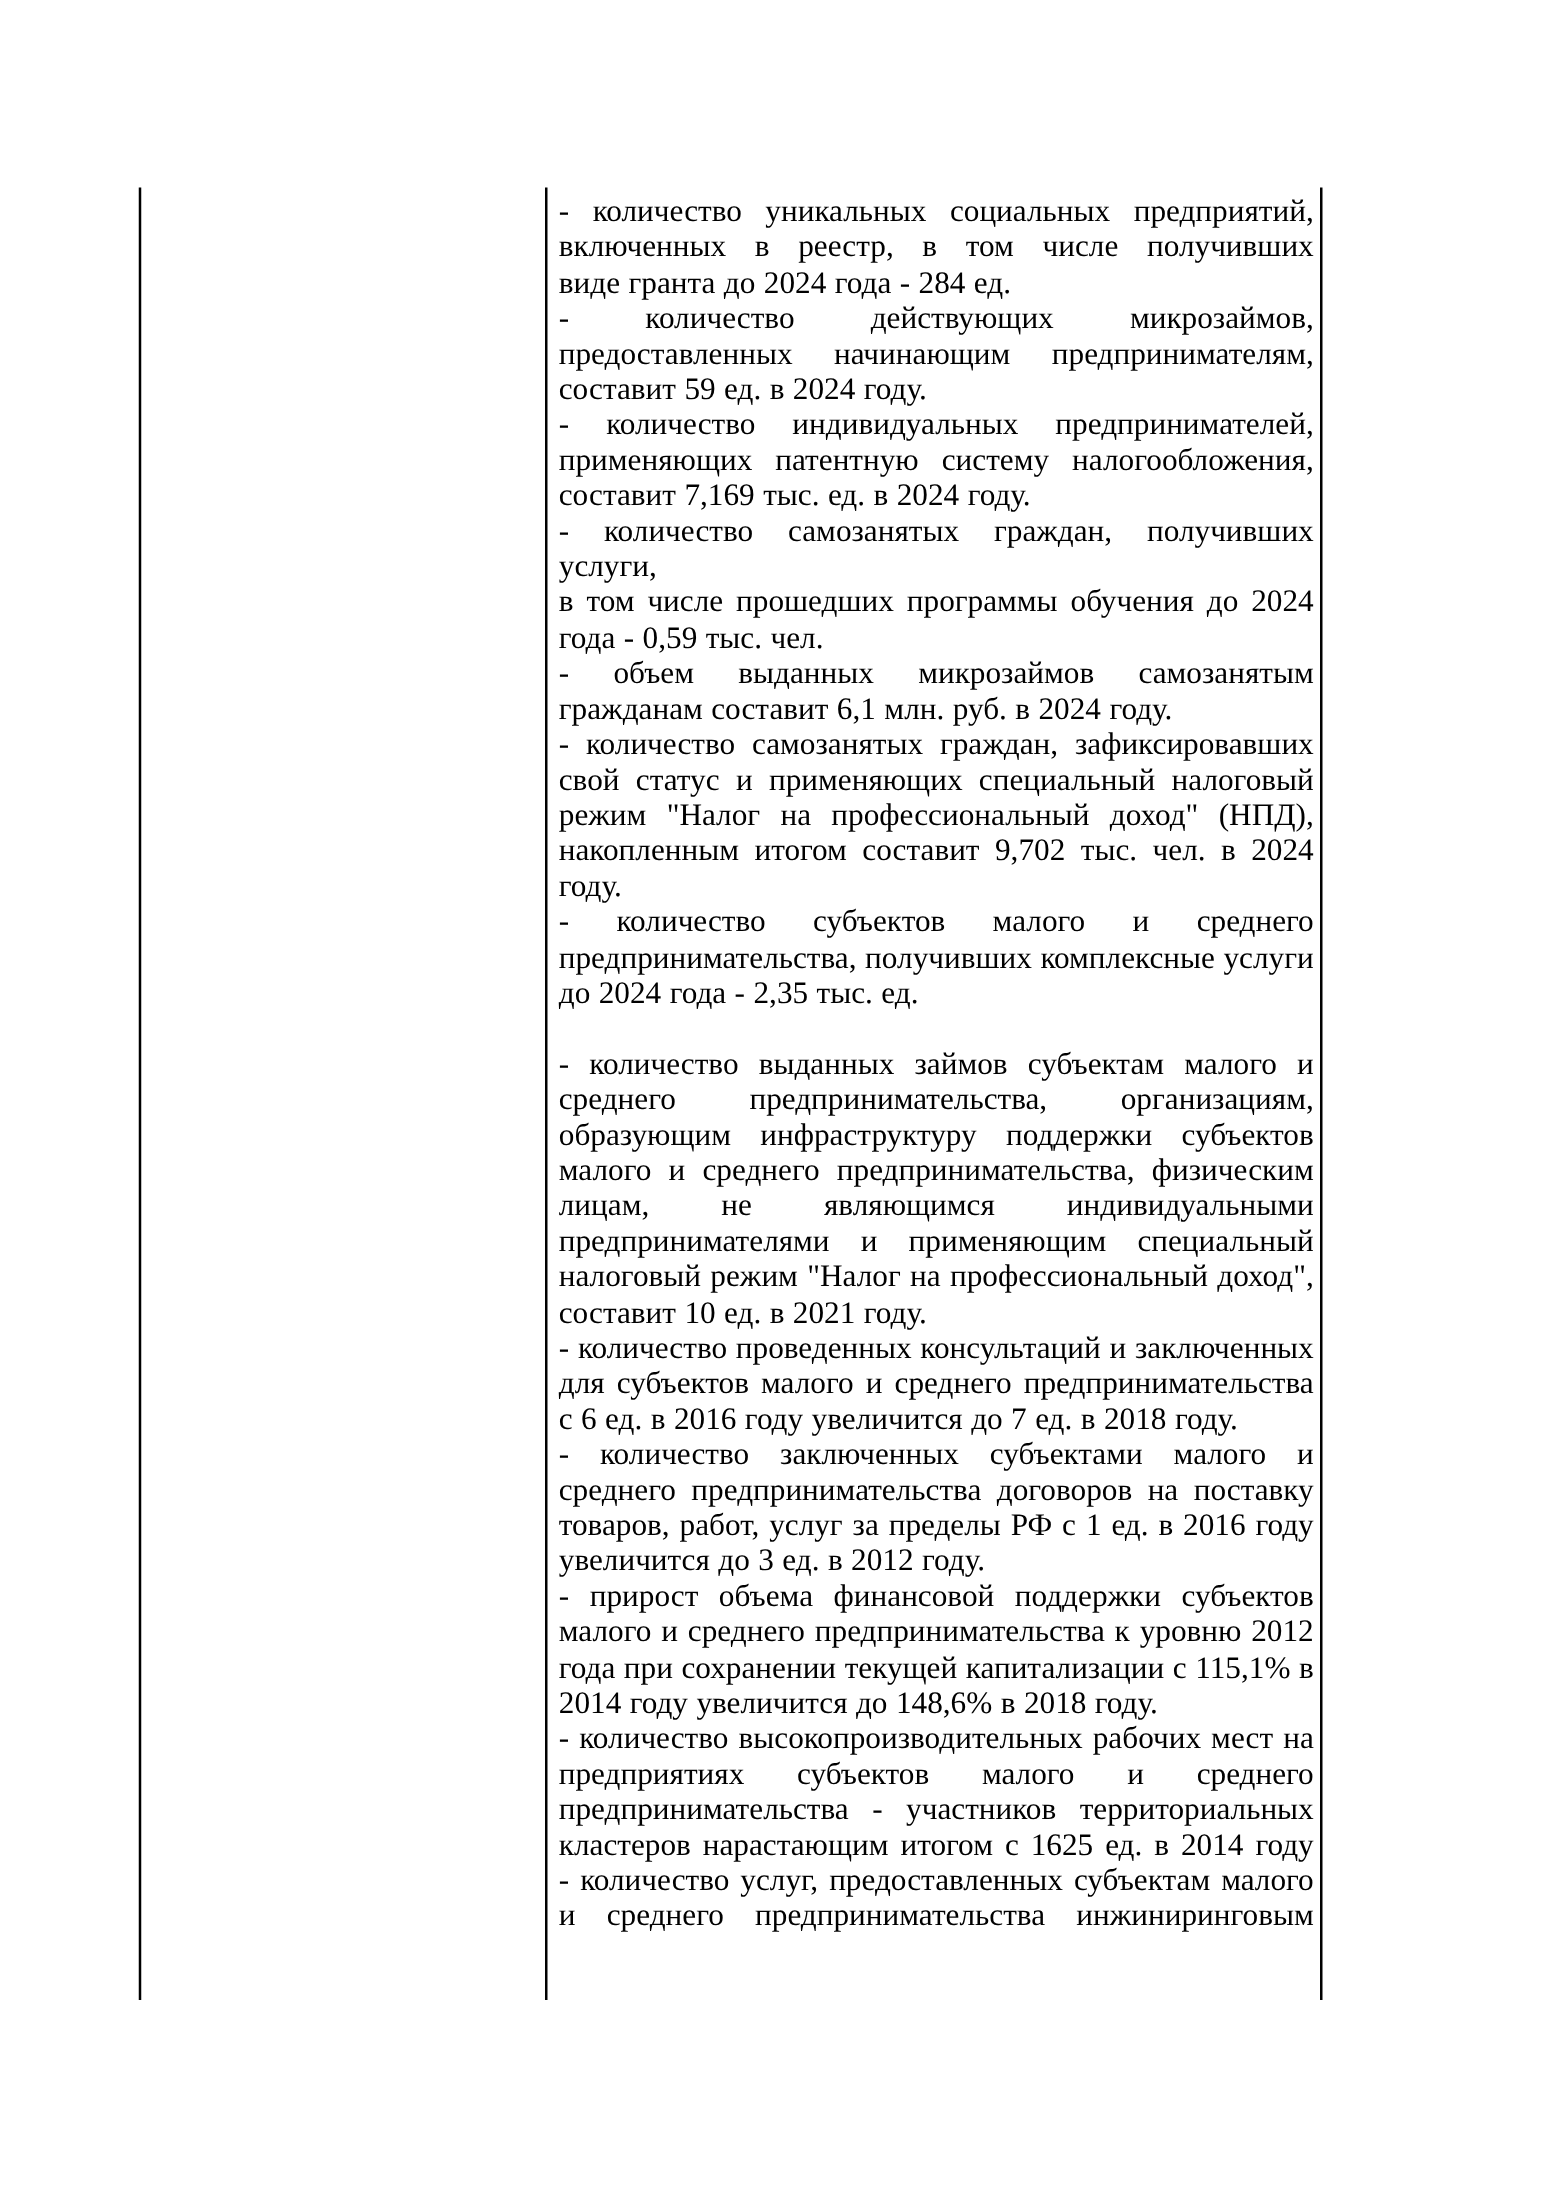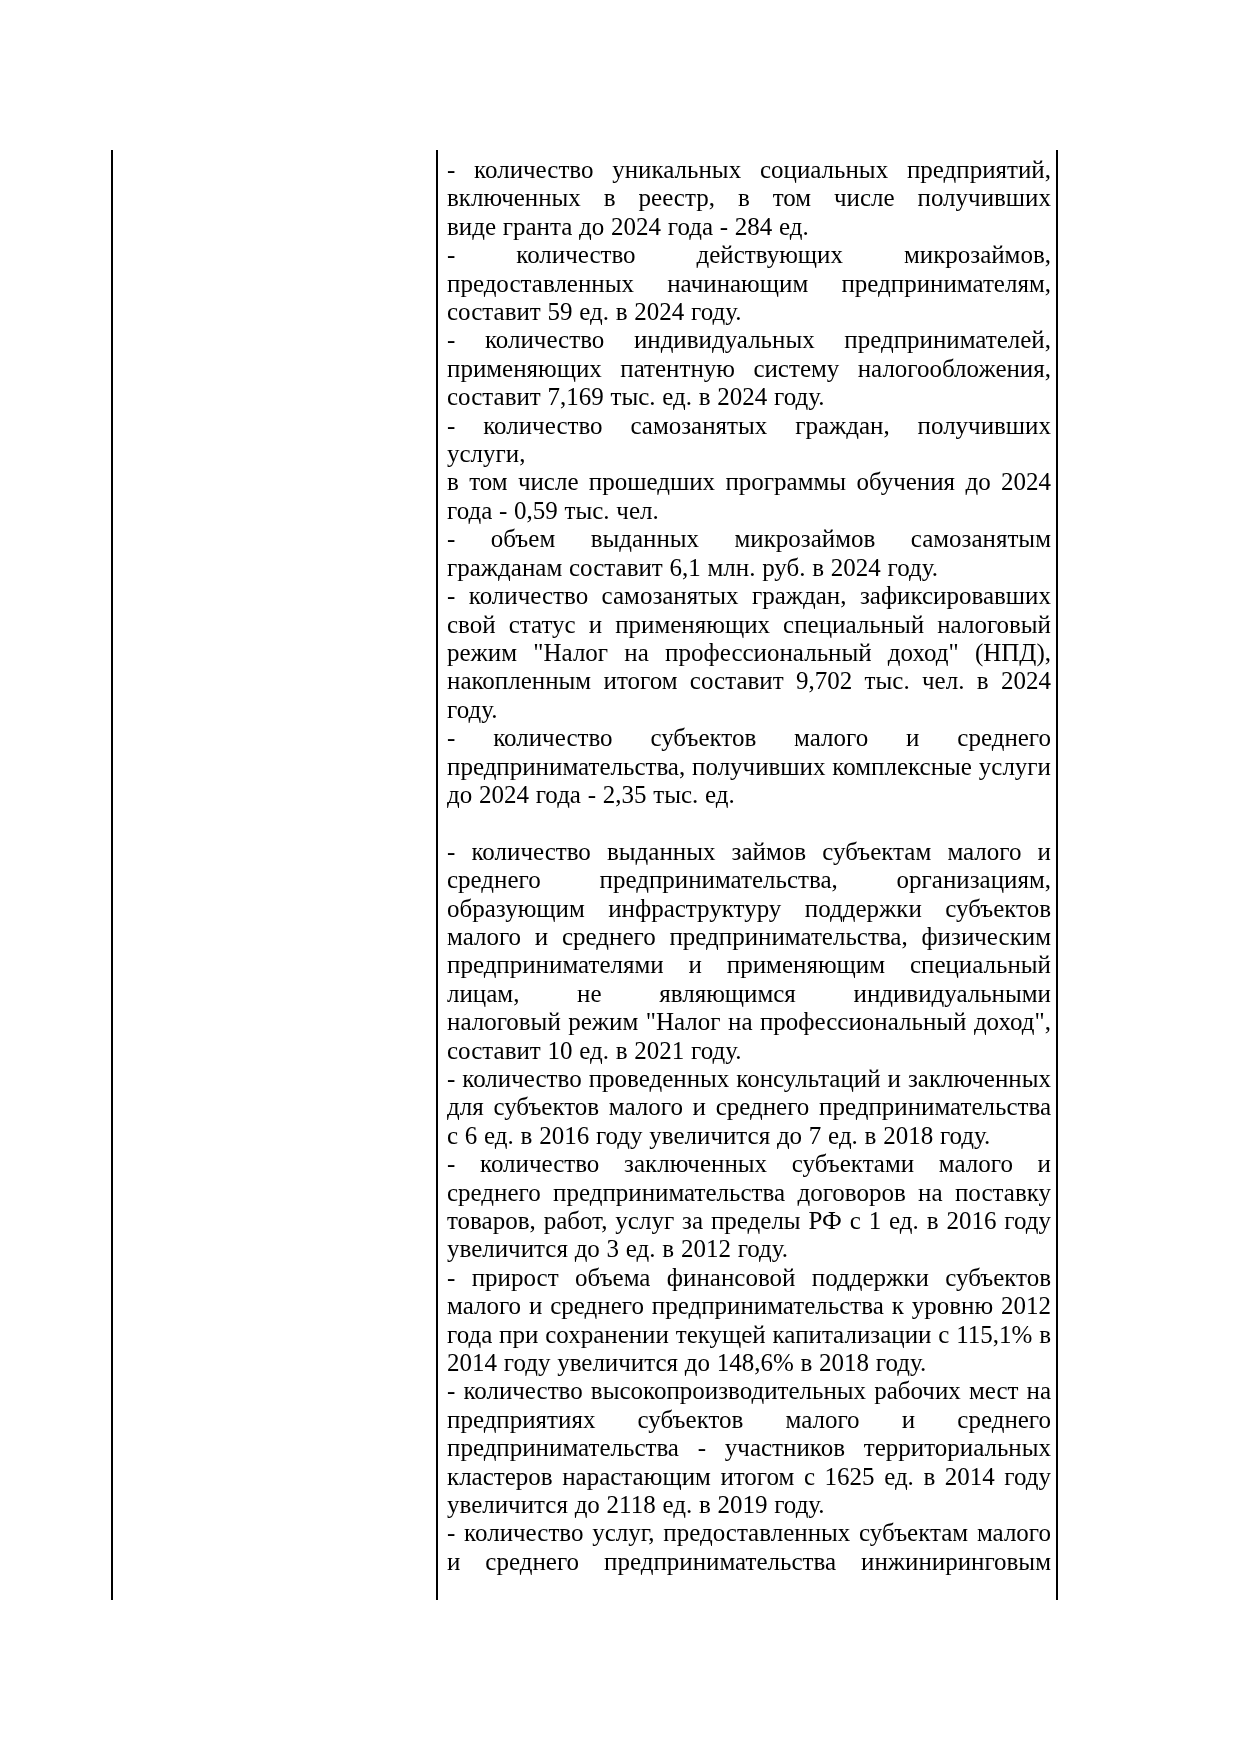--- a/index.html
+++ b/index.html
@@ -93,22 +93,22 @@
         <div class="line">- количество субъектов малого и среднего</div>
         <div class="line">предпринимательства, получивших комплексные услуги</div>
         <div class="line last">до 2024 года - 2,35 тыс. ед.</div>
       </div>
       <div class="blank-line"></div>
       <div class="para">
         <div class="line">- количество выданных займов субъектам малого и</div>
         <div class="line">среднего предпринимательства, организациям,</div>
         <div class="line">образующим инфраструктуру поддержки субъектов</div>
         <div class="line">малого и среднего предпринимательства, физическим</div>
+        <div class="line">лицам, не являющимся индивидуальными</div>
         <div class="line">предпринимателями и применяющим специальный</div>
-        <div class="line">лицам, не являющимся индивидуальными</div>
         <div class="line">налоговый режим "Налог на профессиональный доход",</div>
         <div class="line last">составит 10 ед. в 2021 году.</div>
       </div>
       <div class="para">
         <div class="line">- количество проведенных консультаций и заключенных</div>
         <div class="line">для субъектов малого и среднего предпринимательства</div>
         <div class="line last">с 6 ед. в 2016 году увеличится до 7 ед. в 2018 году.</div>
       </div>
       <div class="para">
         <div class="line">- количество заключенных субъектами малого и</div>
@@ -120,20 +120,19 @@
         <div class="line">- прирост объема финансовой поддержки субъектов</div>
         <div class="line">малого и среднего предпринимательства к уровню 2012</div>
         <div class="line">года при сохранении текущей капитализации с 115,1% в</div>
         <div class="line last">2014 году увеличится до 148,6% в 2018 году.</div>
       </div>
       <div class="para">
         <div class="line">- количество высокопроизводительных рабочих мест на</div>
         <div class="line">предприятиях субъектов малого и среднего</div>
         <div class="line">предпринимательства - участников территориальных</div>
         <div class="line">кластеров нарастающим итогом с 1625 ед. в 2014 году</div>
-        <div class="line last">увеличится до 2118 ед. в 2019 году.</div>
       </div>
       <div class="para">
         <div class="line">- количество услуг, предоставленных субъектам малого</div>
         <div class="line">и среднего предпринимательства инжиниринговым</div>
       </div>
     </div>
 </div>
 
 </body></html>

